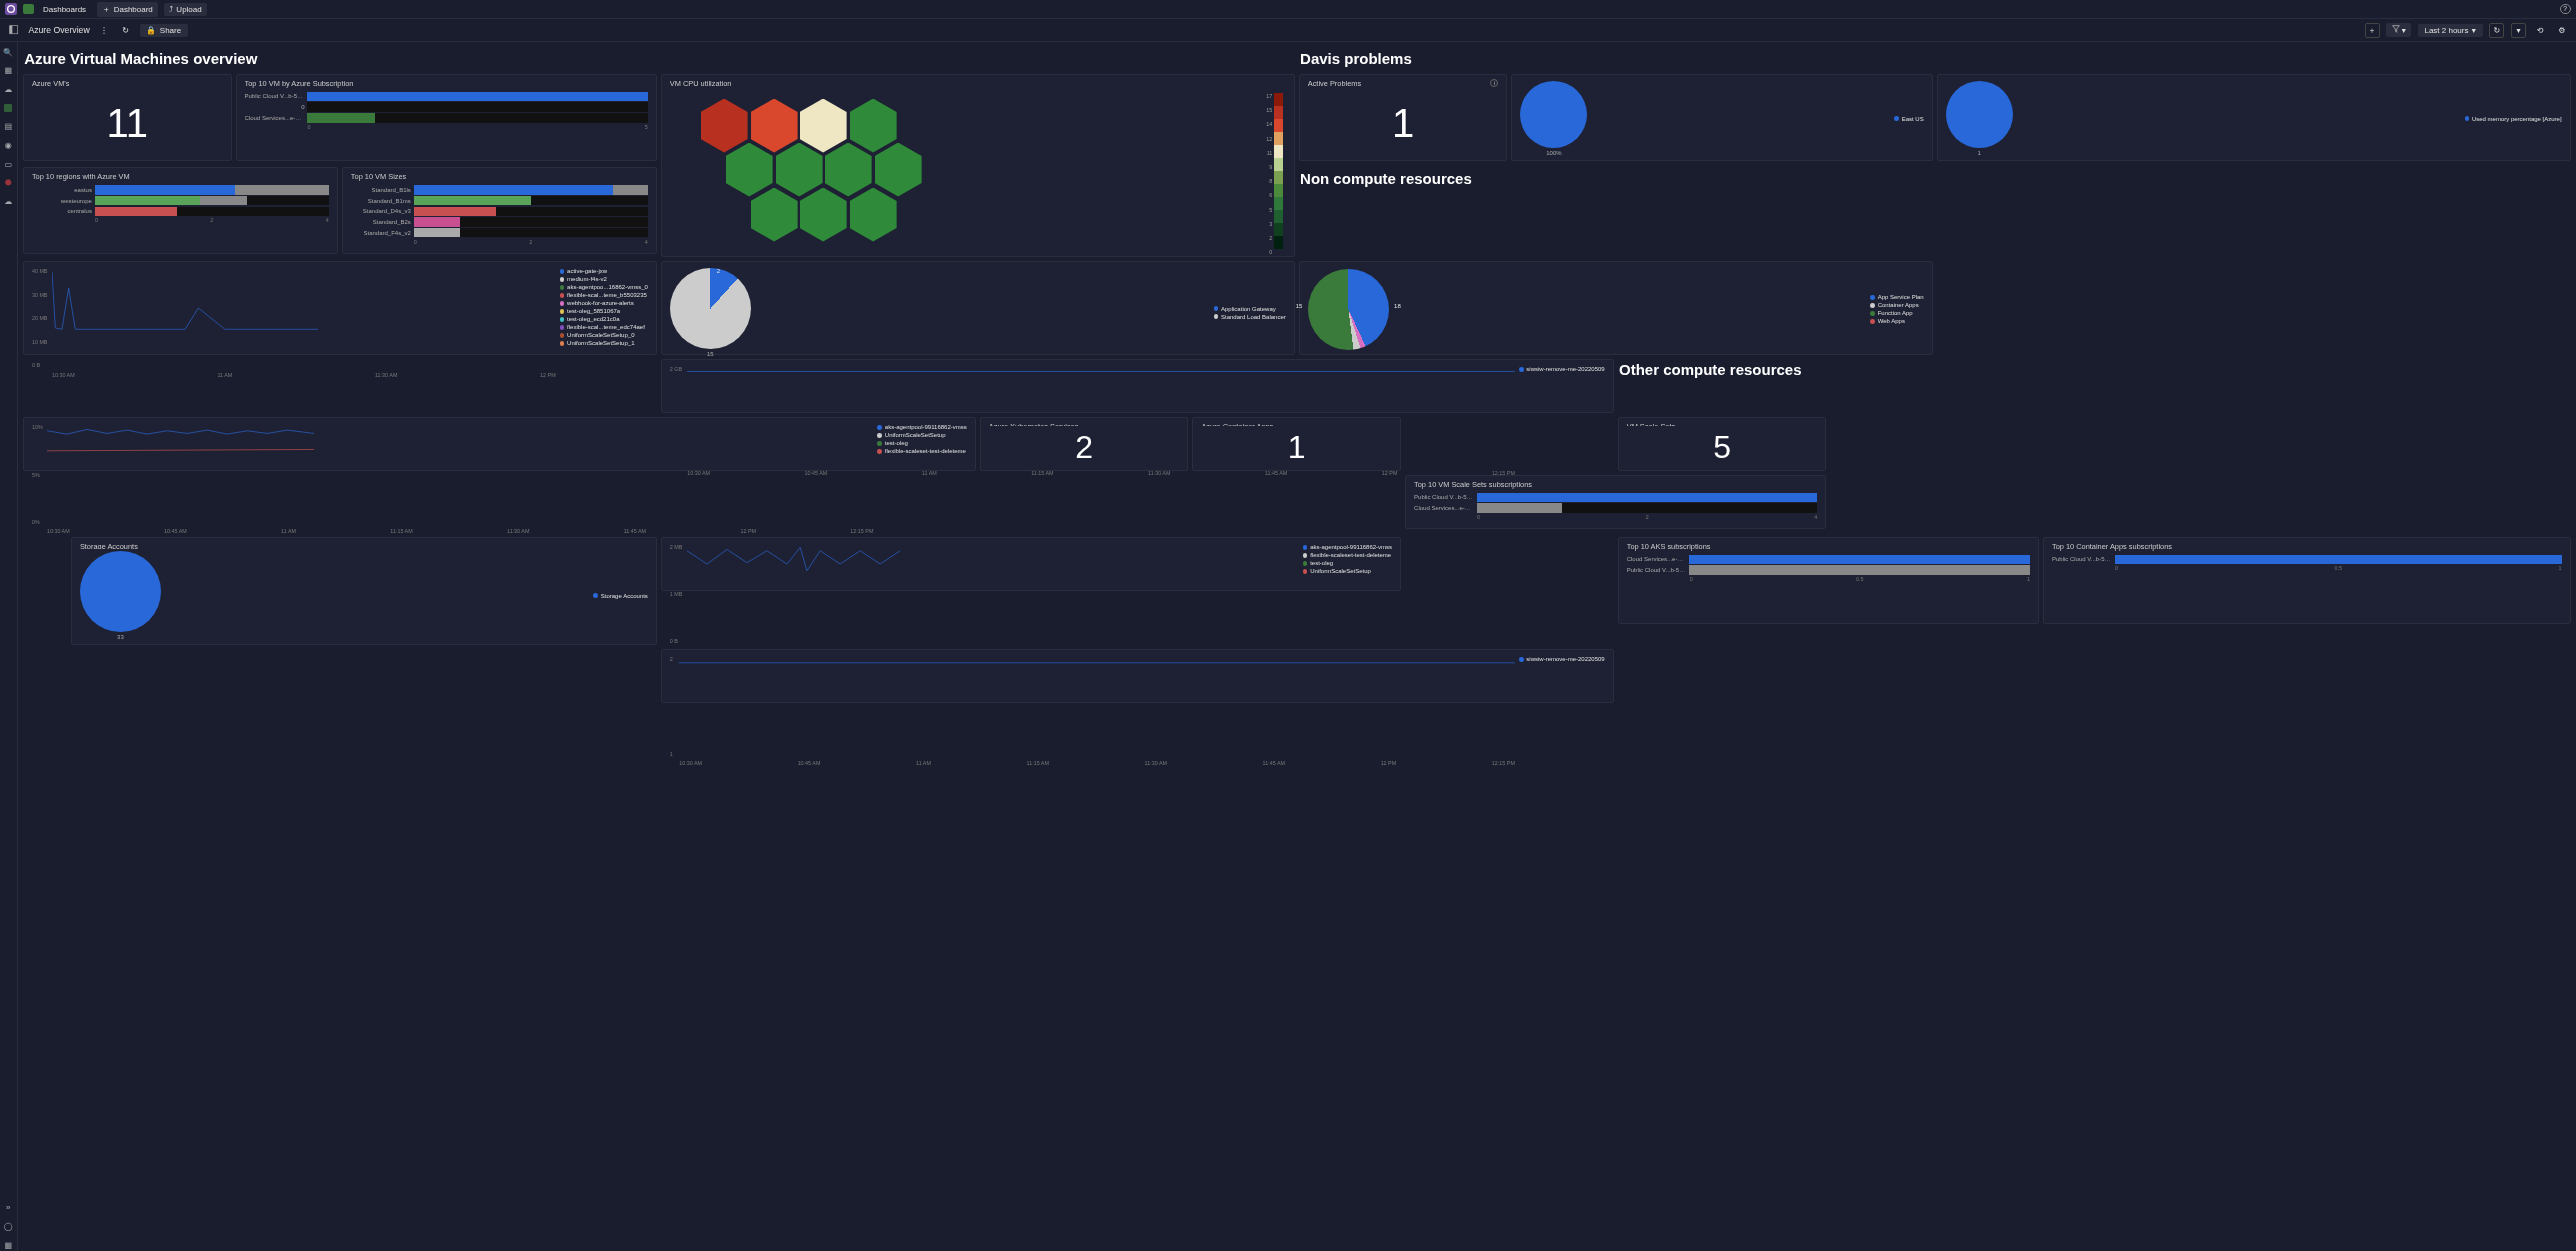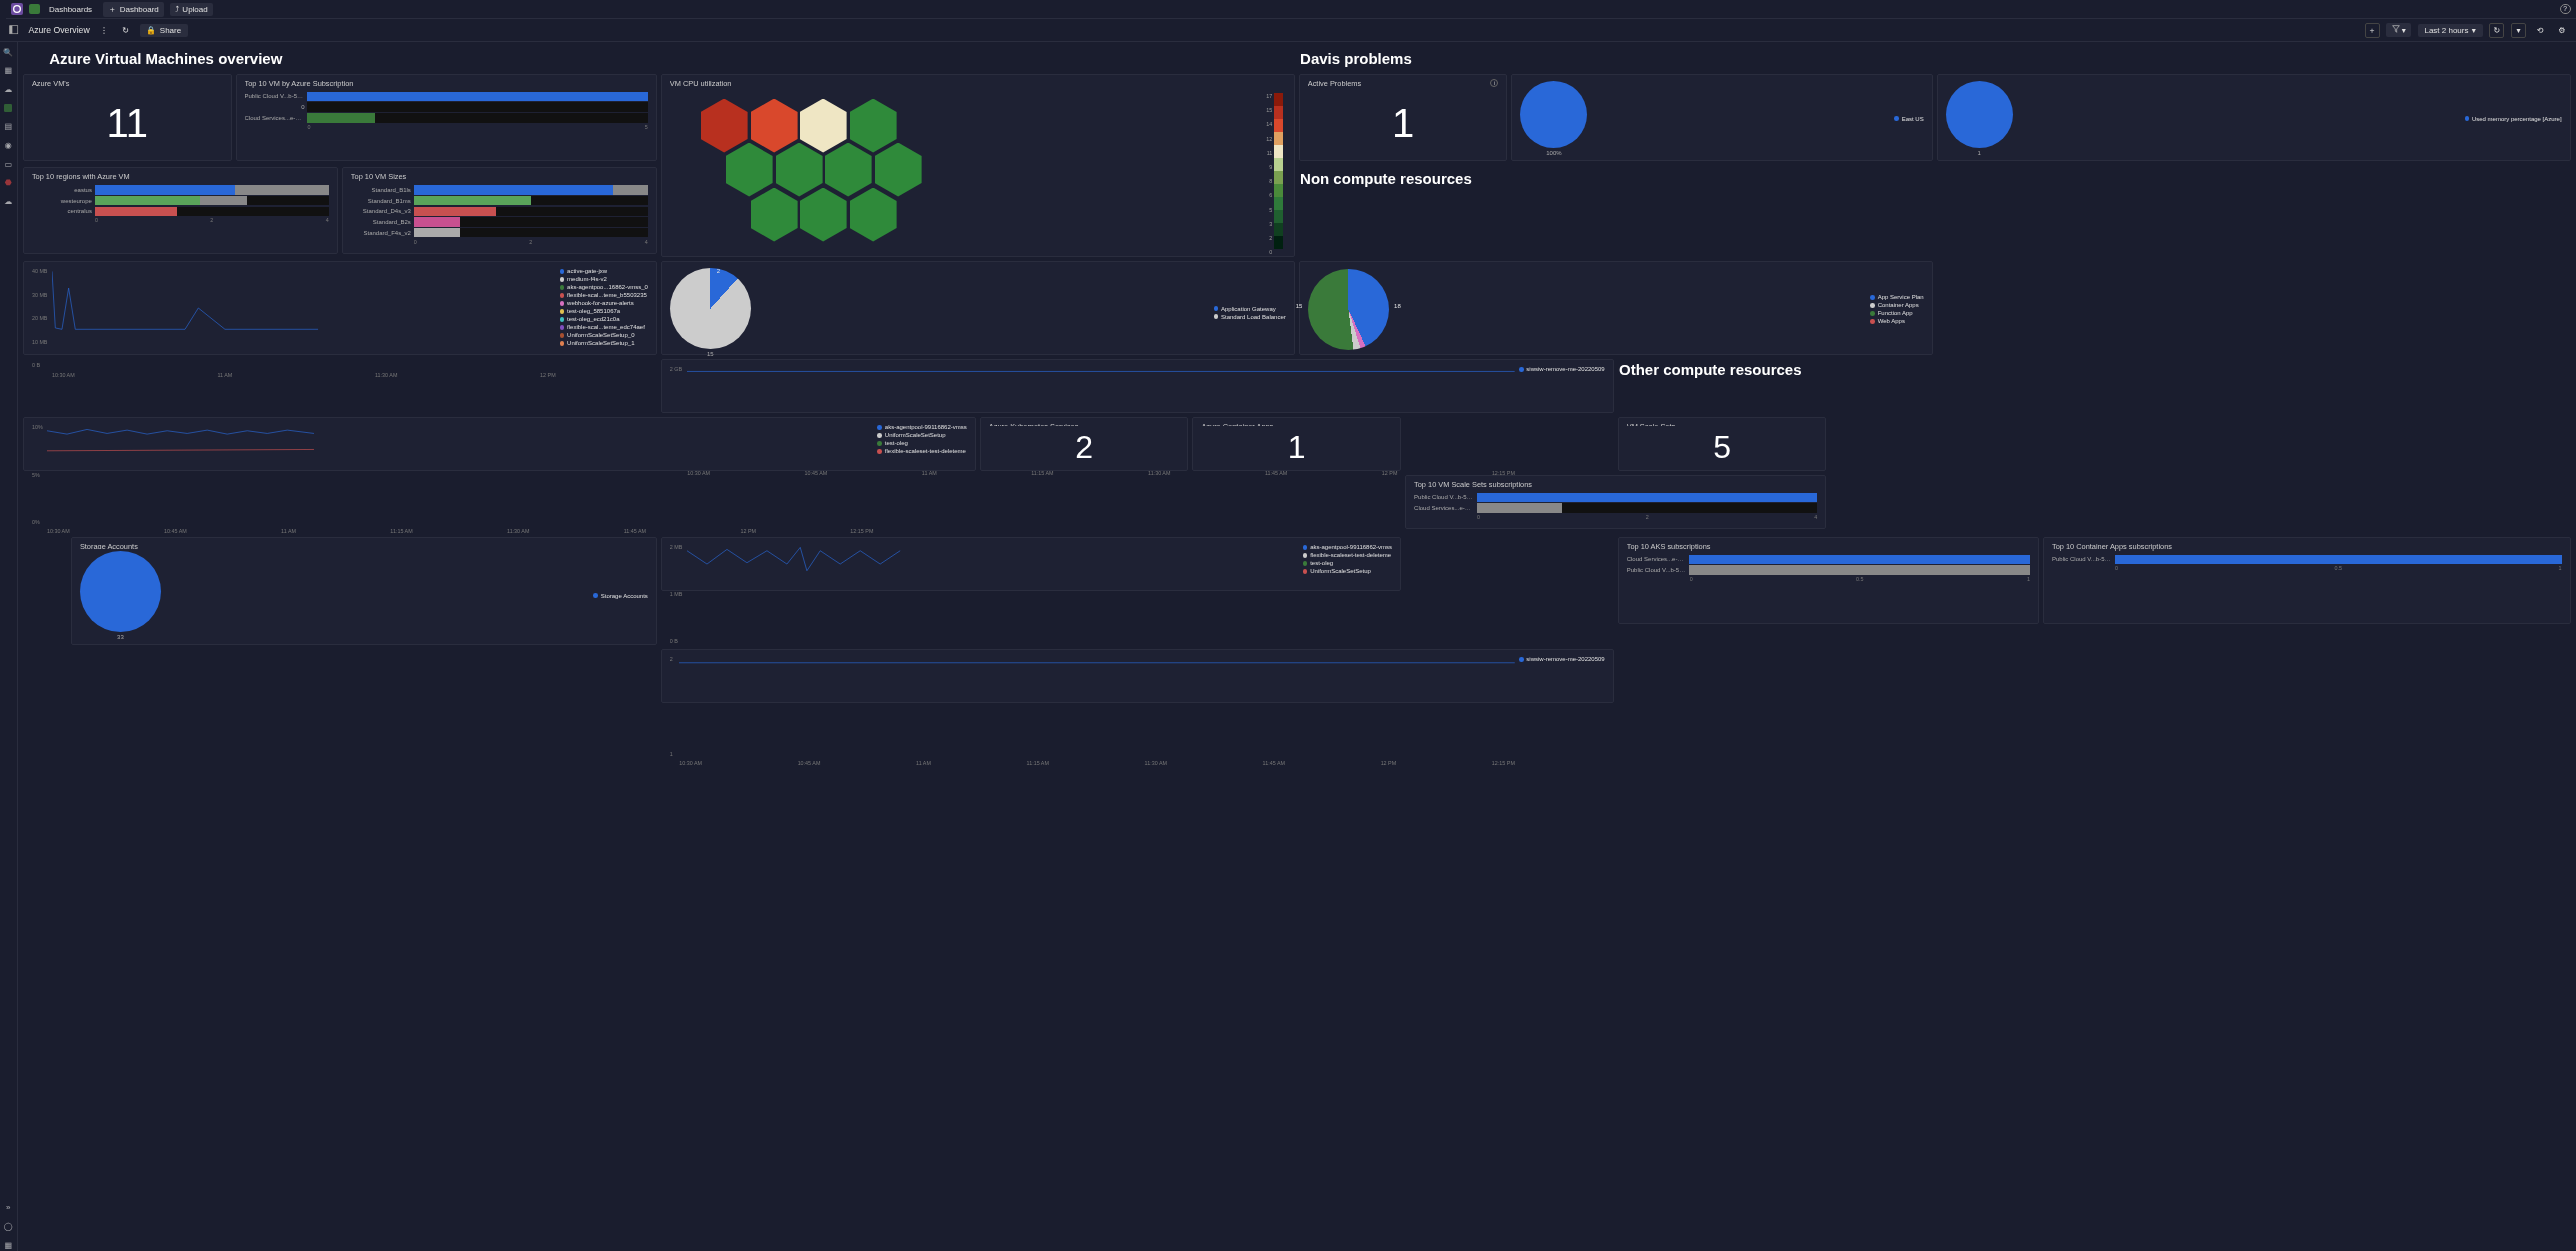--- a/index.html
+++ b/index.html
@@ -1,20 +1,20 @@
 <!DOCTYPE html>
 <html style="font-size:10.8px"><head>
 <meta charset="utf-8">
 <style>
 * { margin: 0; padding: 0; box-sizing: border-box; }
 body { background: #1a1d2e; color: #e0e0e0; font-family: -apple-system, BlinkMacSystemFont, "Segoe UI", sans-serif; font-size: 8px; overflow: hidden; }
 .app { display: flex; flex-direction: column; height: 100vh; width: 100vw; }
 
 
-.topbar { display: flex; align-items: center; height: 19px; background: #1a1d2e; border-bottom: 0.7px solid #2a2d3e; padding: 0 5.4px; gap: 5.4px; margin-left: 6px; }
+.topbar { display: flex; align-items: center; height: 19px; background: #1a1d2e; border-bottom: 0.7px solid #2a2d3e; padding: 0 5.4px; gap: 5.4px; }
 .topbar .logo { width: 12px; height: 12px; background: #6c4ca0; border-radius: 2px; display:flex; align-items:center; justify-content:center; }
 .topbar .crumbs { display: flex; align-items: center; gap: 4px; }
 .topbar .crumb-icon { width:9.4px; height:9.4px; background:#3a7a3a; border-radius:1.3px; display:inline-block; }
 .topbar .spacer { flex: 1; }
 .topbar .btn, .topbar .crumbs span { padding: 2px 5.4px; border-radius: 2px; }
 .topbar .btn { background: #2a2d3e; display: flex; align-items: center; gap: 3.4px; cursor: pointer; }
 .topbar .help-icon { width:10.8px; height:10.8px; border:0.7px solid #888; border-radius:50%; display:flex; align-items:center; justify-content:center; font-size:6.7px; cursor:pointer; }
 
 
 .secondbar { display: flex; align-items: center; height: 23px; background: #1a1d2e; border-bottom: 0.7px solid #2a2d3e; padding: 0 6.7px; gap: 6.7px; }
@@ -28,21 +28,21 @@
 
 
 .main { display: flex; flex: 1; overflow: hidden; }
 .sidebar { width: 17.5px; background: #1a1d2e; border-right: 0.7px solid #2a2d3e; display: flex; flex-direction: column; align-items: center; padding-top: 4px; gap: 6.7px; }
 .sidebar .side-icon { width: 12px; height: 12px; display:flex; align-items:center; justify-content:center; cursor:pointer; opacity:0.7; }
 .sidebar .spacer { flex: 1; }
 .content { flex: 1; padding: 5.4px; overflow: auto; }
 
 .grid { display: grid; grid-template-columns: repeat(24, 1fr); gap: 4px; }
 .section-title { grid-column: 1 / -1; font-size: 15px; font-weight: 600; padding: 2.7px 1.3px; color: #fff; }
-.section-title.half-left { grid-column: 1 / 13; margin-left: 25px; }
+.section-title.half-left { grid-column: 1 / 13; }
 .section-title.half-right { grid-column: 13 / -1; }
 
 .panel { background: #1e2133; border: 0.7px solid #2a2d3e; border-radius: 2px; padding: 4px 8px; display: flex; flex-direction: column; position: relative; }
 .panel-title { font-size: 7.4px; color: #ccc; margin-bottom: 2.7px; white-space: nowrap; overflow:hidden; text-overflow:ellipsis; }
 .panel-title .info-icon { float:right; width:8px; height:8px; border:0.7px solid #666; border-radius:50%; font-size:5.4px; display:inline-flex; align-items:center; justify-content:center; }
 
 .bignum { flex:1; display:flex; align-items:center; justify-content:center; font-size: 40px; font-weight: 300; color:#fff; }
 .bignum.med { font-size: 32px; }
 
 

